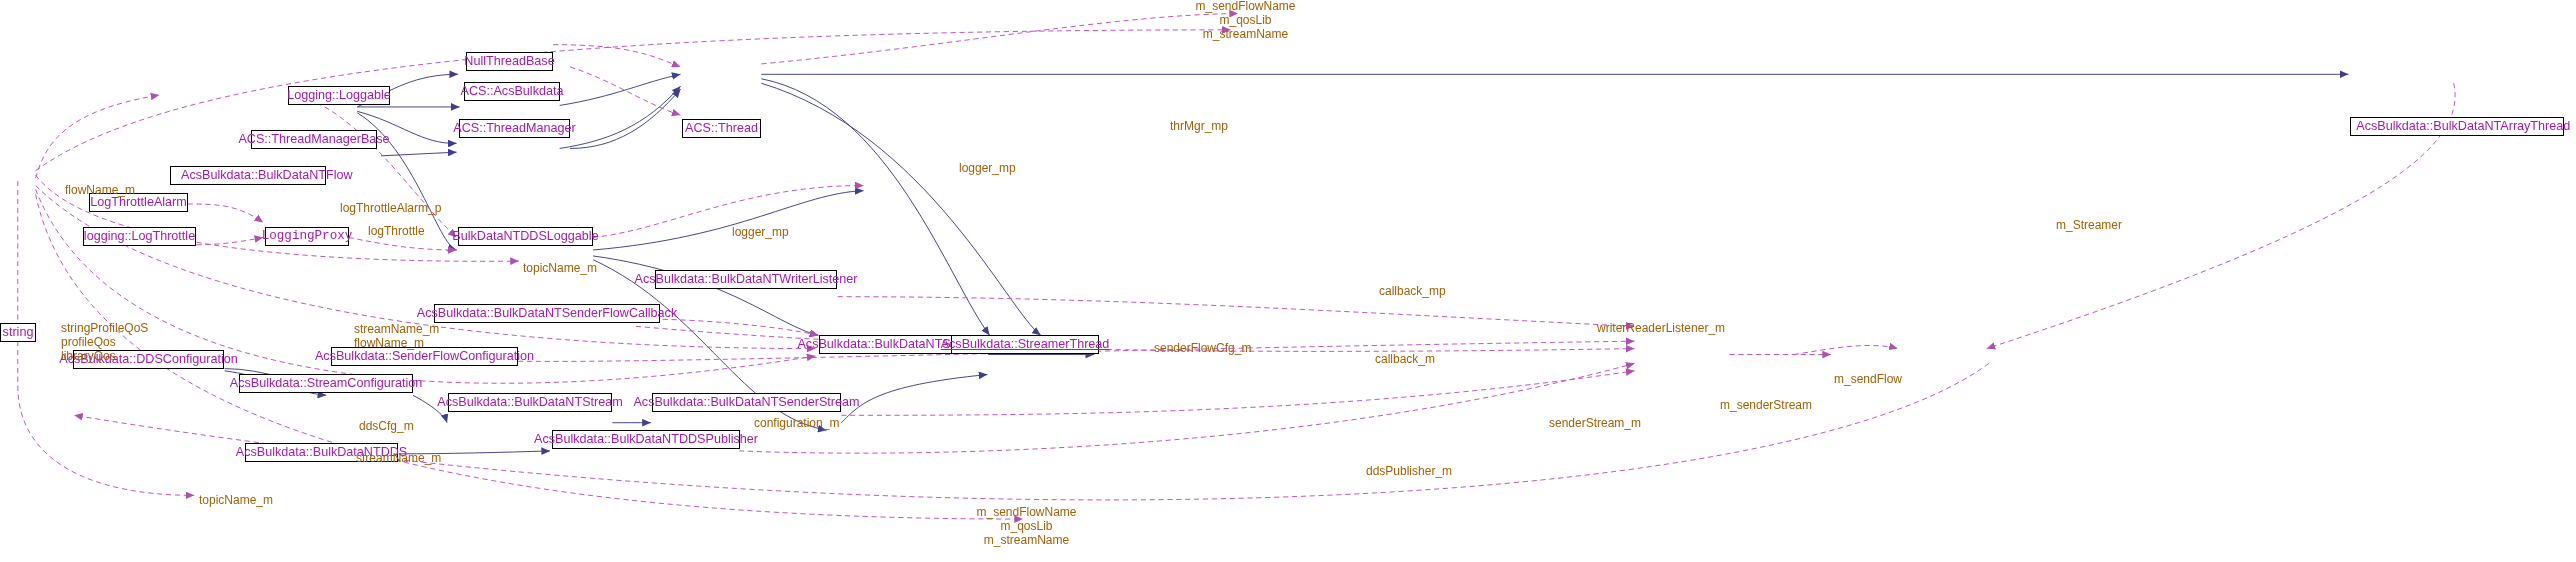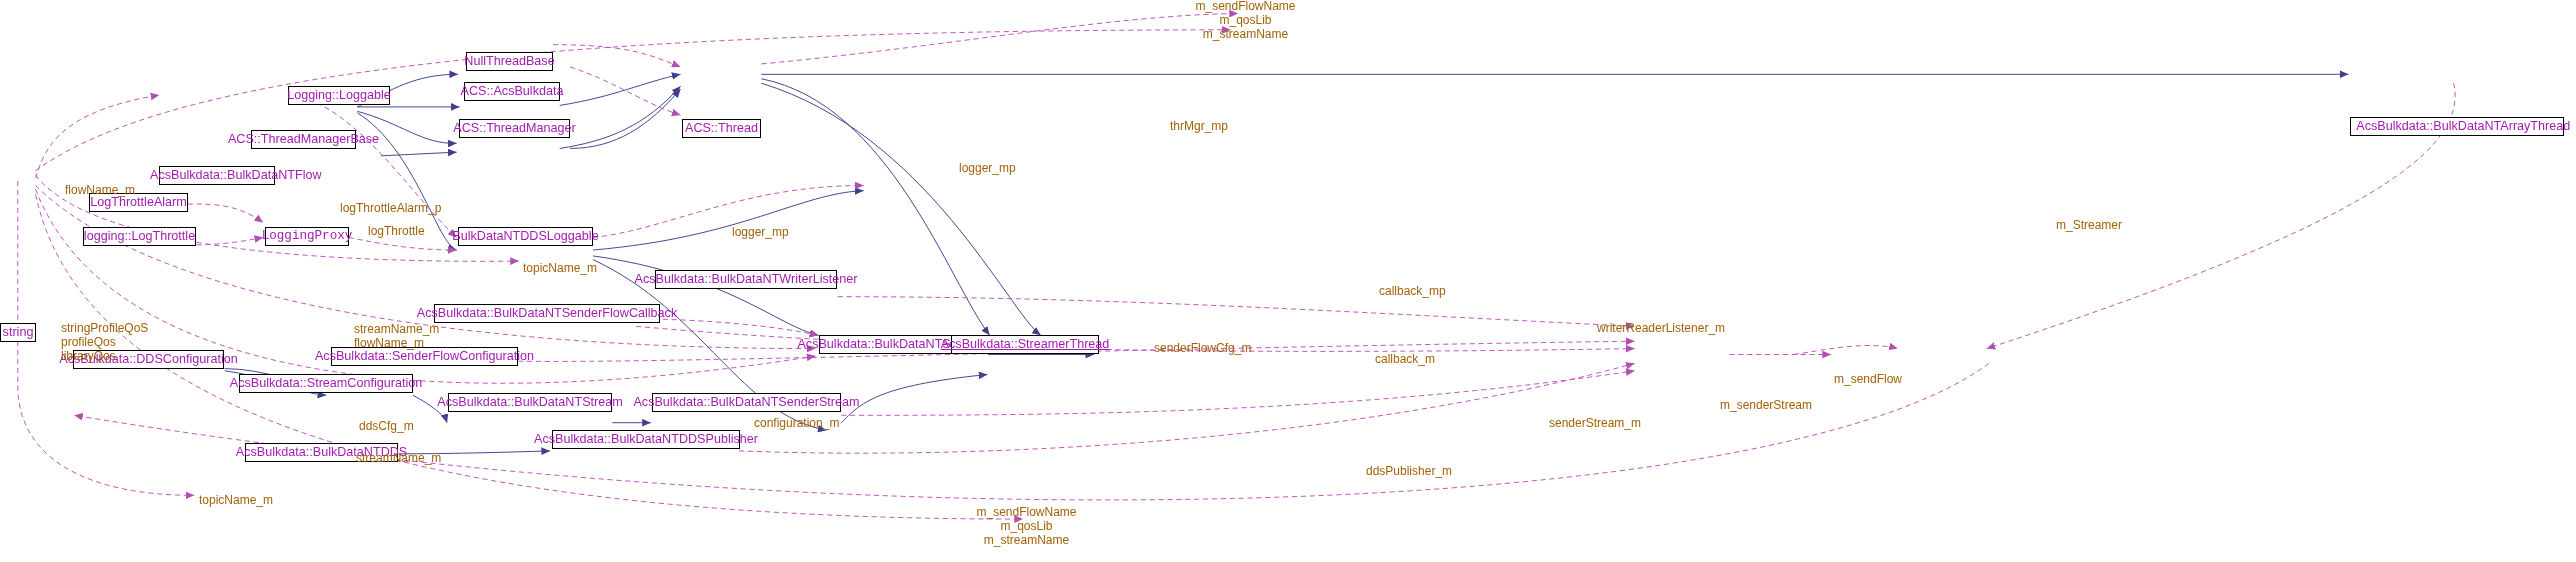--- a/index.html
+++ b/index.html
@@ -79,24 +79,24 @@
       <path d="M48,262 C120,600 700,700 1380,700" marker-end="url(#arrU)"></path>
       <path d="M48,236 C120,330 400,355 700,352" marker-end="url(#arrU)"></path>
       <path d="M24,244 L24,520 C24,620 120,668 262,668" marker-end="url(#arrU)"></path>
     </g>
   </svg>
 
   <div class="node" style="left:272px;top:86px;width:102px;margin-left:16px;">Logging::Loggable</div>
   <div class="node" style="left:466px;top:52px;width:87px;">NullThreadBase</div>
   <div class="node" style="left:464px;top:82px;width:96px;">ACS::AcsBulkdata</div>
   <div class="node" style="left:459px;top:119px;width:111px;">ACS::ThreadManager</div>
-  <div class="node" style="left:251px;top:130px;width:105px;">ACS::ThreadManagerBase</div>
+  <div class="node" style="left:251px;top:130px;width:126px;">ACS::ThreadManagerBase</div>
   <div class="node" style="left:682px;top:119px;width:79px;">ACS::Thread</div>
   <div class="node bold" style="left:2350px;top:117px;width:214px;padding-left:17px;">AcsBulkdata::BulkDataNTArrayThread</div>
-  <div class="node" style="left:159px;top:166px;width:116px;padding-left:42px;">AcsBulkdata::BulkDataNTFlow</div>
+  <div class="node" style="left:170px;top:166px;width:156px;padding-left:42px;">AcsBulkdata::BulkDataNTFlow</div>
   <div class="node" style="left:89px;top:193px;width:99px;">LogThrottleAlarm</div>
   <div class="node" style="left:83px;top:227px;width:113px;">logging::LogThrottle</div>
   <div class="node" style="left:265px;top:227px;width:84px;font-family:Liberation Mono, monospace;">LoggingProxy</div>
   <div class="node" style="left:458px;top:227px;width:135px;">BulkDataNTDDSLoggable</div>
   <div class="node" style="left:655px;top:270px;width:182px;">AcsBulkdata::BulkDataNTWriterListener</div>
   <div class="node" style="left:434px;top:304px;width:226px;">AcsBulkdata::BulkDataNTSenderFlowCallback</div>
   <div class="node" style="left:0px;top:323px;width:36px;">string</div>
   <div class="node" style="left:73px;top:350px;width:151px;">AcsBulkdata::DDSConfiguration</div>
   <div class="node" style="left:331px;top:347px;width:187px;">AcsBulkdata::SenderFlowConfiguration</div>
   <div class="node" style="left:819px;top:335px;width:169px;">AcsBulkdata::BulkDataNTSenderFlow</div>

